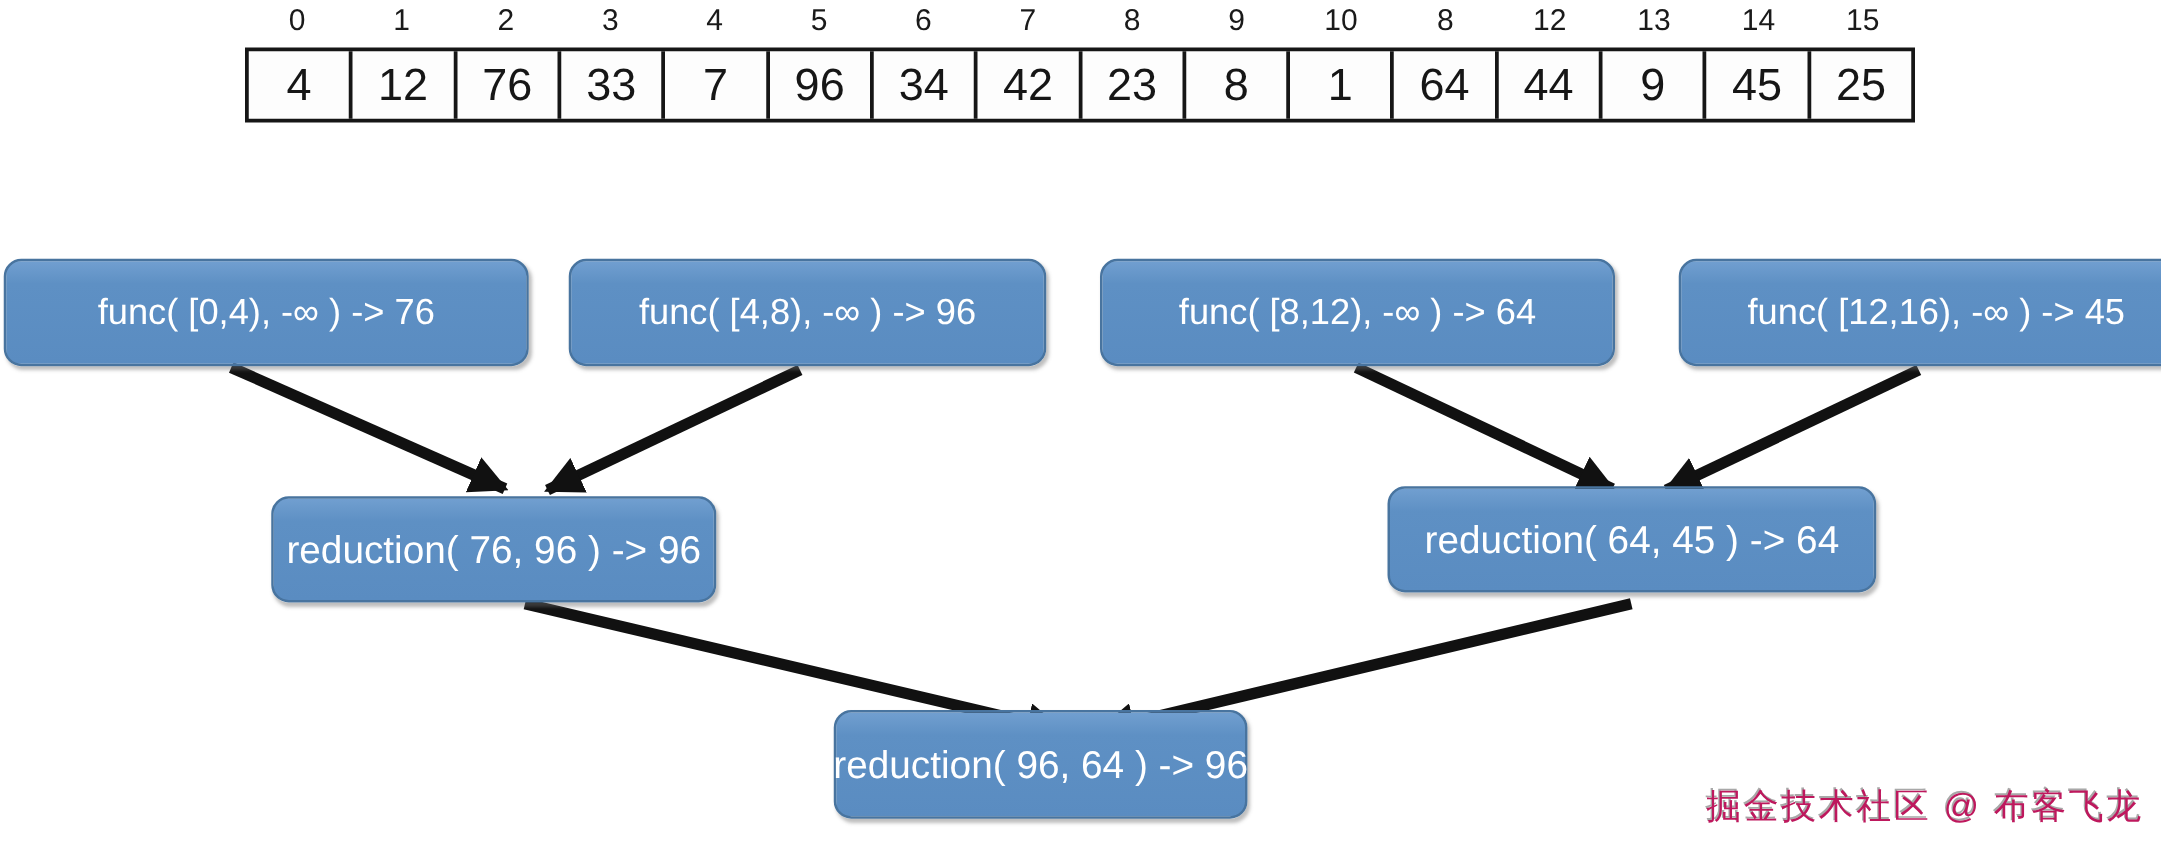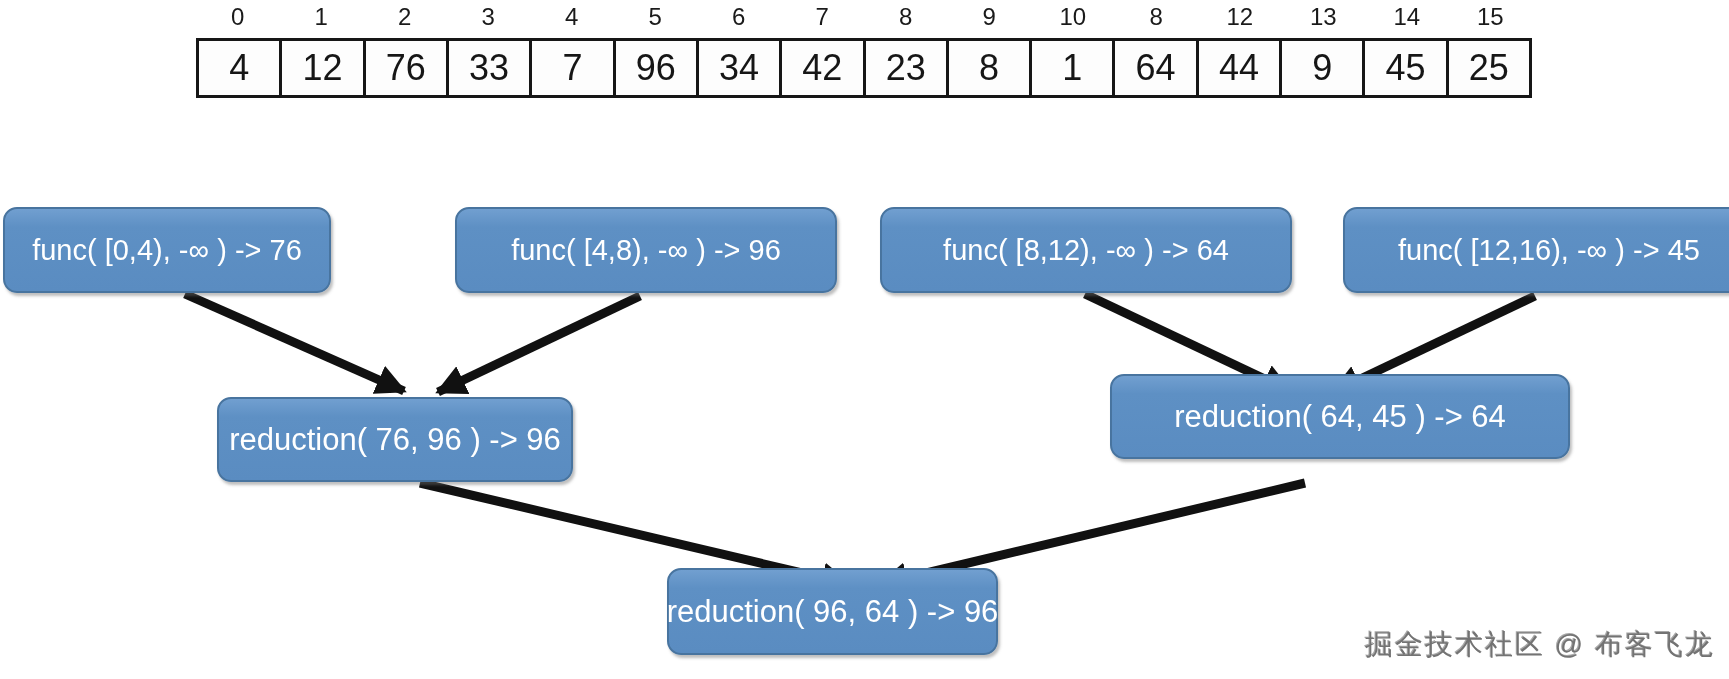--- a/index.html
+++ b/index.html
@@ -56,48 +56,48 @@
     box-shadow: 2px 3px 3px rgba(110,110,110,0.45);
     color: #ffffff;
     display: flex;
     align-items: center;
     justify-content: center;
     white-space: nowrap;
     font-size: 29px;
   }
   .node.reduction { font-size: 31px; }
 
-  #func-0 { left: 3px;    top: 207px; width: 328px; height: 86px; }
+  #func-0 { left: 3px;    top: 207px; width: 420px; height: 86px; }
   #func-1 { left: 455px;  top: 207px; width: 382px; height: 86px; }
   #func-2 { left: 880px;  top: 207px; width: 412px; height: 86px; }
   #func-3 { left: 1343px; top: 207px; width: 412px; height: 86px; }
 
   #reduction-left  { left: 217px;  top: 397px; width: 356px; height: 85px; }
-  #reduction-right { left: 1110px; top: 374px; width: 460px; height: 85px; }
+  #reduction-right { left: 1110px; top: 389px; width: 391px; height: 85px; }
   #reduction-final { left: 667px;  top: 568px; width: 331px; height: 87px; text-align: right; }
 
   
   #arrow-layer {
     position: absolute;
     left: 0; top: 0;
     width: 1729px; height: 679px;
     pointer-events: none;
   }
   #arrow-layer line {
     stroke: #111111;
     stroke-width: 9;
   }
 
   
   #watermark {
     position: absolute;
     right: 14px; top: 626px;
     font-size: 28px;
     letter-spacing: 2px;
-    color: #737373;
+    color: #be185d;
     text-shadow: -1px -1px 0 #a8a8a8, 1px 1px 1px #ffffff;
   }
 </style>
 </head>
 <body>
 
 <div id="canvas">
 
   <div id="index-row">
     <span class="idx">0</span>

